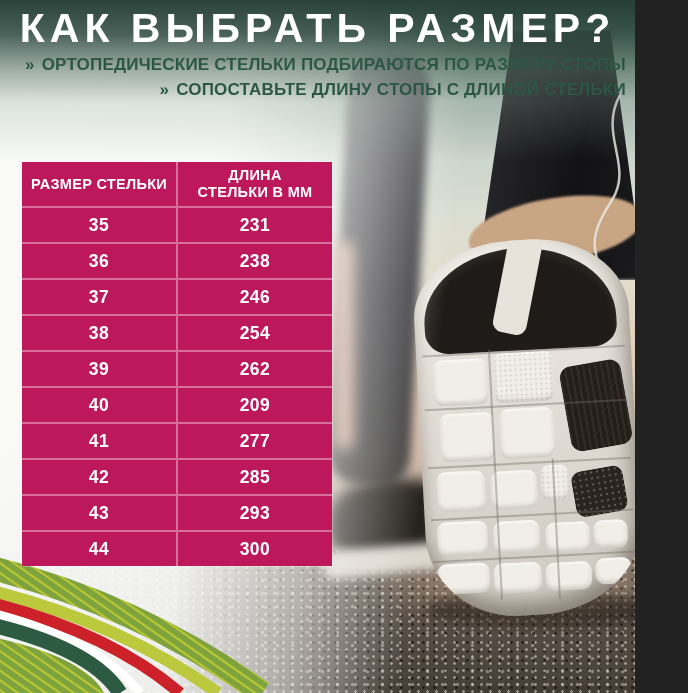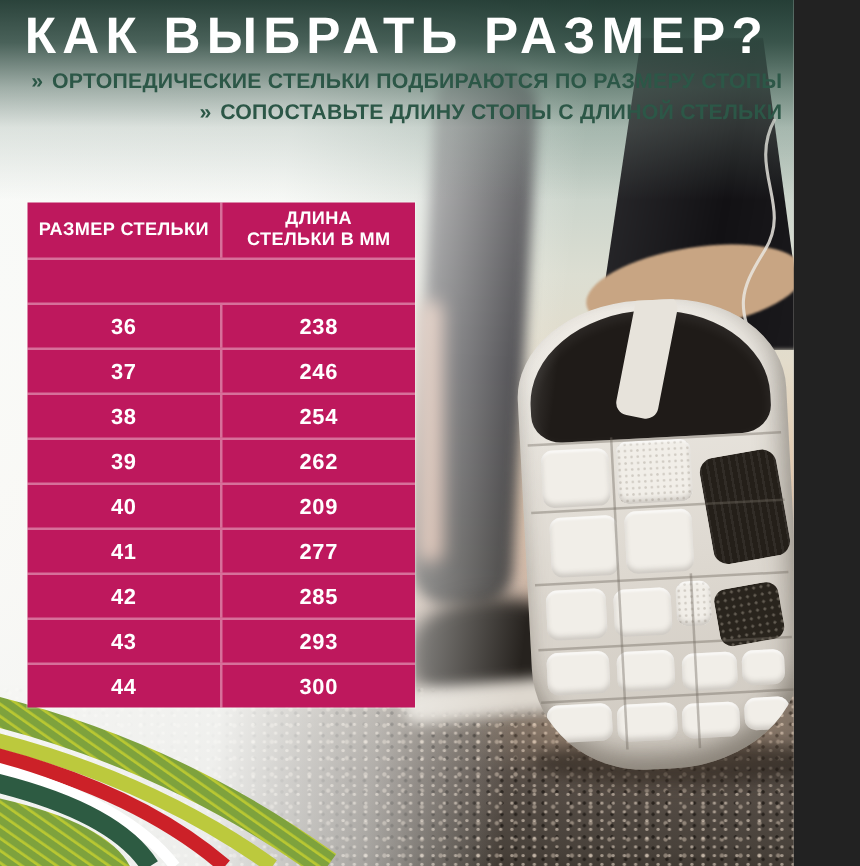--- a/index.html
+++ b/index.html
@@ -179,20 +179,22 @@
     </div>
   </div>
 
   <div class="abs size-table">
     <div class="trow thead-row">
       <div class="tcell">РАЗМЕР СТЕЛЬКИ</div>
       <div class="tcell">ДЛИНА
 СТЕЛЬКИ В ММ</div>
     </div>
     <div class="trow data-row">
+      <div class="tcell">35</div>
+      <div class="tcell">231</div>
     </div>
     <div class="trow data-row">
       <div class="tcell">36</div>
       <div class="tcell">238</div>
     </div>
     <div class="trow data-row">
       <div class="tcell">37</div>
       <div class="tcell">246</div>
     </div>
     <div class="trow data-row">

